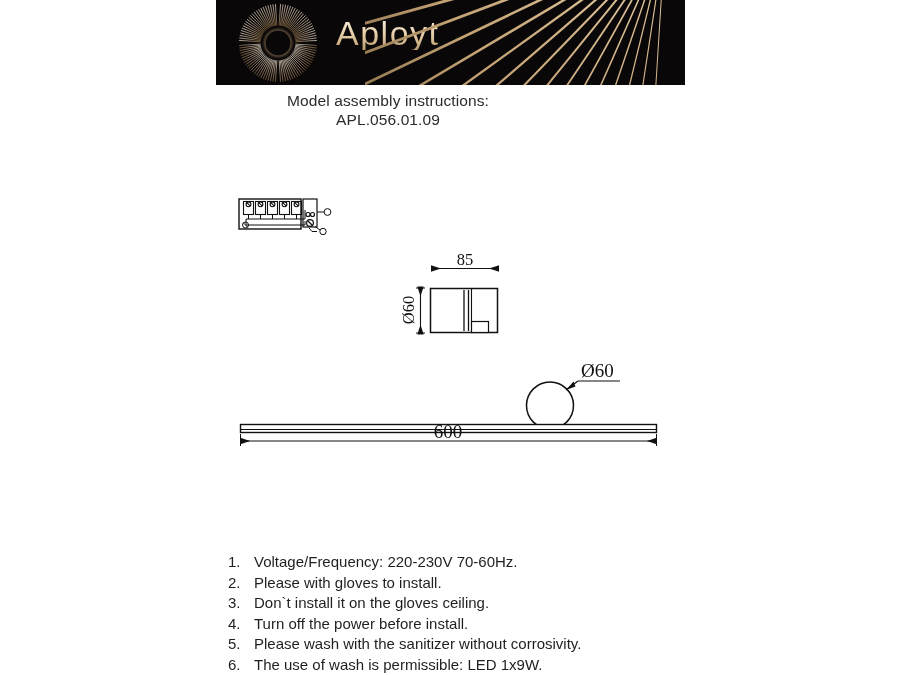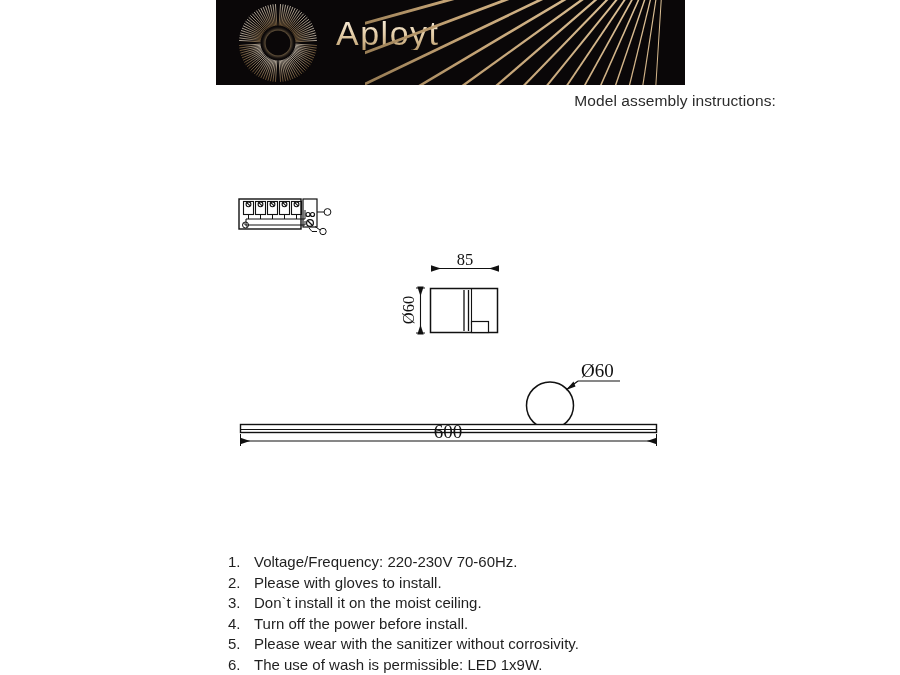--- a/index.html
+++ b/index.html
@@ -55,21 +55,21 @@
     width: 330px;
     height: 330px;
   }
 
   
   .title-block {
     position: absolute;
     left: 0;
     top: 91px;
     width: 776px;
-    text-align: right;
+    text-align: center;
     color: #2b2b2b;
   }
   .title-line {
     font-size: 15.5px;
     line-height: 19px;
     letter-spacing: 0.1px;
   }
 
   
   .drawing {
@@ -251,20 +251,21 @@
         <line x1="300" y1="60" x2="-93.2" y2="207.7" stroke-width="2.79"></line>
         <line x1="300" y1="60" x2="-104.7" y2="172.4" stroke-width="2.93"></line>
         <line x1="300" y1="60" x2="-113.0" y2="136.3" stroke-width="3.06"></line>
         <line x1="300" y1="60" x2="-118.1" y2="99.5" stroke-width="3.20"></line>
       </g>
   </svg>
 </div>
 
 <div class="title-block">
   <div class="title-line">Model assembly instructions:</div>
+  <div class="title-line">APL.056.01.09</div>
 </div>
 
 <svg class="drawing" viewBox="0 0 900 675">
   <defs>
     <marker id="arrIn" markerWidth="9" markerHeight="7" refX="8.5" refY="3.5" orient="auto">
       <polygon points="0,3.5 9,0.6 9,6.4" fill="#111"></polygon>
     </marker>
     <marker id="arrInL" markerWidth="9" markerHeight="7" refX="8.5" refY="3.5" orient="auto">
       <polygon points="0,3.5 9,0.6 9,6.4" fill="#111"></polygon>
     </marker>
@@ -378,27 +379,27 @@
   <div class="instr-row">
     <span class="instr-num">1.</span>
     <span class="instr-text">Voltage/Frequency: 220-230V 70-60Hz.</span>
   </div>
   <div class="instr-row">
     <span class="instr-num">2.</span>
     <span class="instr-text">Please with gloves to install.</span>
   </div>
   <div class="instr-row">
     <span class="instr-num">3.</span>
-    <span class="instr-text">Don`t install it on the moist ceiling.</span>
+    <span class="instr-text">Don`t install it on the gloves ceiling.</span>
   </div>
   <div class="instr-row">
     <span class="instr-num">4.</span>
     <span class="instr-text">Turn off the power before install.</span>
   </div>
   <div class="instr-row">
     <span class="instr-num">5.</span>
-    <span class="instr-text">Please wear with the sanitizer without corrosivity.</span>
+    <span class="instr-text">Please wash with the sanitizer without corrosivity.</span>
   </div>
   <div class="instr-row">
     <span class="instr-num">6.</span>
     <span class="instr-text">The use of wash is permissible: LED 1x9W.</span>
   </div>
 </div>
 
 </body></html>

